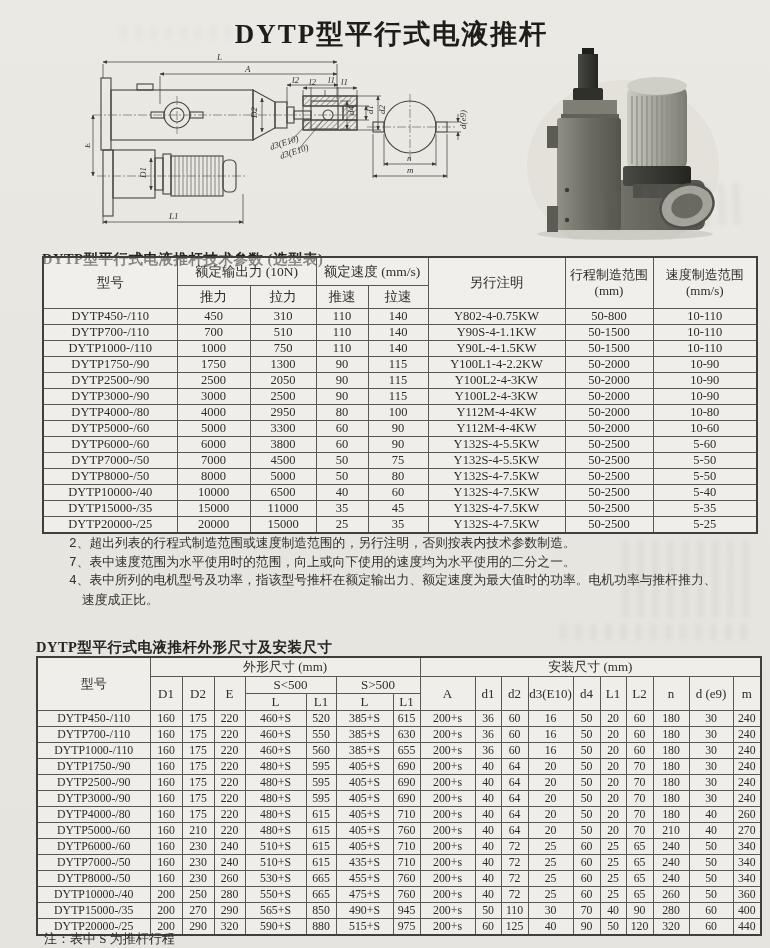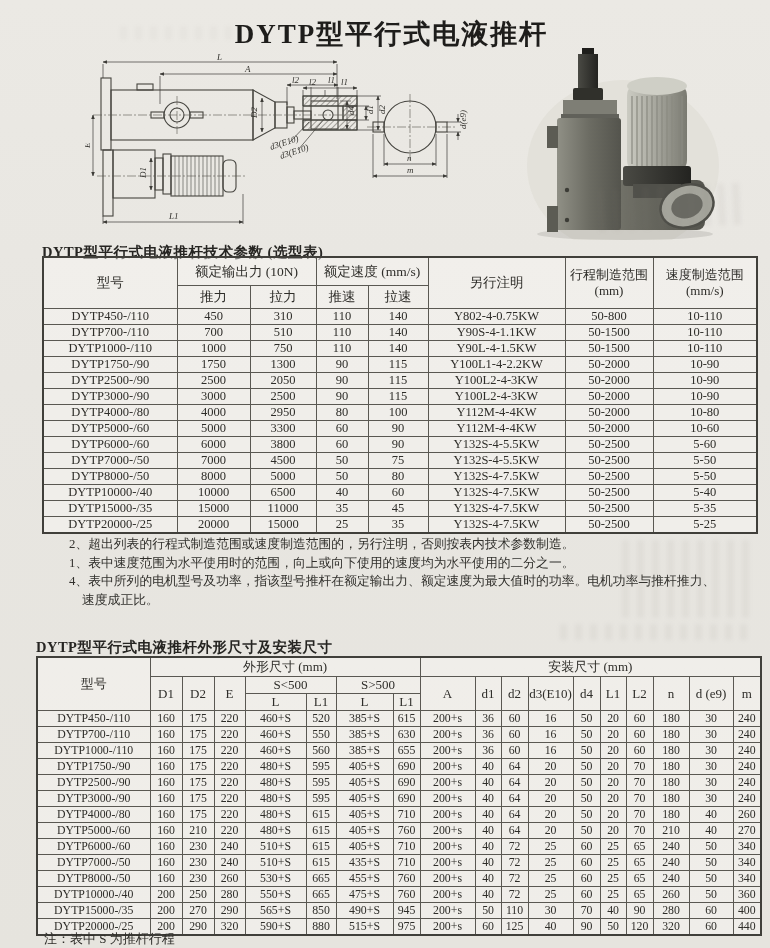--- a/index.html
+++ b/index.html
@@ -10,42 +10,42 @@
     color:#2c2b28;
     padding-left:13px;
   }
   .title {
     position:absolute; top:16px; left:0; width:100%; margin:0;
     text-align:center; font-size:27px; font-weight:bold; letter-spacing:2px; color:#1e1d1b;
   }
   .drawing { position:absolute; left:85px; top:52px; width:385px; height:185px; }
   .photo   { position:absolute; left:525px; top:48px; width:200px; height:192px; }
   .sec-heading { position:absolute; font-size:14.5px; font-weight:bold; color:#262522; letter-spacing:.5px; }
-  .sec1 { left:42px; top:243px; }
+  .sec1 { left:42px; top:250px; }
   .sec2 { left:36px; top:638px; }
 
   table { border-collapse:collapse; table-layout:fixed; background:rgba(250,249,246,.45); }
   th,td { border:1px solid #5a5852; padding:0; text-align:center; vertical-align:middle;
           font-weight:normal; white-space:nowrap; overflow:hidden; color:#2e2d29; }
   .t1 { position:absolute; left:42px; top:256px; width:714px; border:2px solid #403f3a; }
   .t1 thead tr:first-child th { height:27px; font-size:13.5px; }
   .t1 thead tr:nth-child(2) th { height:22px; font-size:13.5px;margin-top:38px; }
   .t1 tbody td { height:14.8px; font-size:12.5px; }
   .t1 .two-line { line-height:1.2; font-size:13px; }
 
   .t2 { position:absolute; left:36px; top:656px; width:722px; border:2px solid #403f3a; }
   .t2 thead th { font-size:13px; }
   .t2 thead tr:nth-child(1) th { height:16px; }
   .t2 thead tr:nth-child(2) th { height:15px; }
   .t2 thead tr:nth-child(3) th { height:14px; }
   .t2 tbody td { height:13.6px; font-size:11.8px; }
 
   .notes { position:absolute; left:44px; top:535px; width:700px; font-size:12.8px; line-height:18.5px; color:#31302c; }
   .notes div { white-space:nowrap; }
-  .note-ind1 { padding-left:25px; }
+  .note-ind1 { padding-left:25px;font-family:Liberation Mono, monospace; }
   .note-ind2 { padding-left:38px; }
   .footer-note { position:absolute; left:44px; top:930px; font-size:13px; color:#2e2d29; }
 
   .dim { font-size:9px; font-style:italic; fill:#34332f; font-family:"Liberation Serif","DejaVu Serif",serif; }
   .smudge { position:absolute; opacity:.55; filter:blur(2px); pointer-events:none;
     background:repeating-linear-gradient(90deg, rgba(128,125,117,.14) 0 7px, rgba(0,0,0,0) 7px 15px); }
   .sm1 { left:598px; top:186px; width:150px; height:42px; transform:rotate(-3deg); }
   .sm2 { left:622px; top:540px; width:128px; height:78px; }
   .sm3 { left:560px; top:624px; width:190px; height:16px; }
   .sm4 { left:120px; top:26px; width:120px; height:14px; opacity:.3; }
@@ -388,21 +388,21 @@
           <td>35</td>
           <td>Y132S-4-7.5KW</td>
           <td>50-2500</td>
           <td>5-25</td>
         </tr>
       </tbody>
   </table>
 
   <div class="notes">
     <div class="note-ind1">2、超出列表的行程式制造范围或速度制造范围的，另行注明，否则按表内技术参数制造。</div>
-    <div class="note-ind1">1、表中速度范围为水平使用时的范围，向上或向下使用的速度均为水平使用的二分之一。</div>
+    <div class="note-ind1">7、表中速度范围为水平使用时的范围，向上或向下使用的速度均为水平使用的二分之一。</div>
     <div class="note-ind1">4、表中所列的电机型号及功率，指该型号推杆在额定输出力、额定速度为最大值时的功率。电机功率与推杆推力、</div>
     <div class="note-ind2">速度成正比。</div>
   </div>
 
   <div class="sec-heading sec2">DYTP型平行式电液推杆外形尺寸及安装尺寸</div>
 
   <table class="t2">
     <colgroup>
       <col style="width:113px">
         <col style="width:32px">

